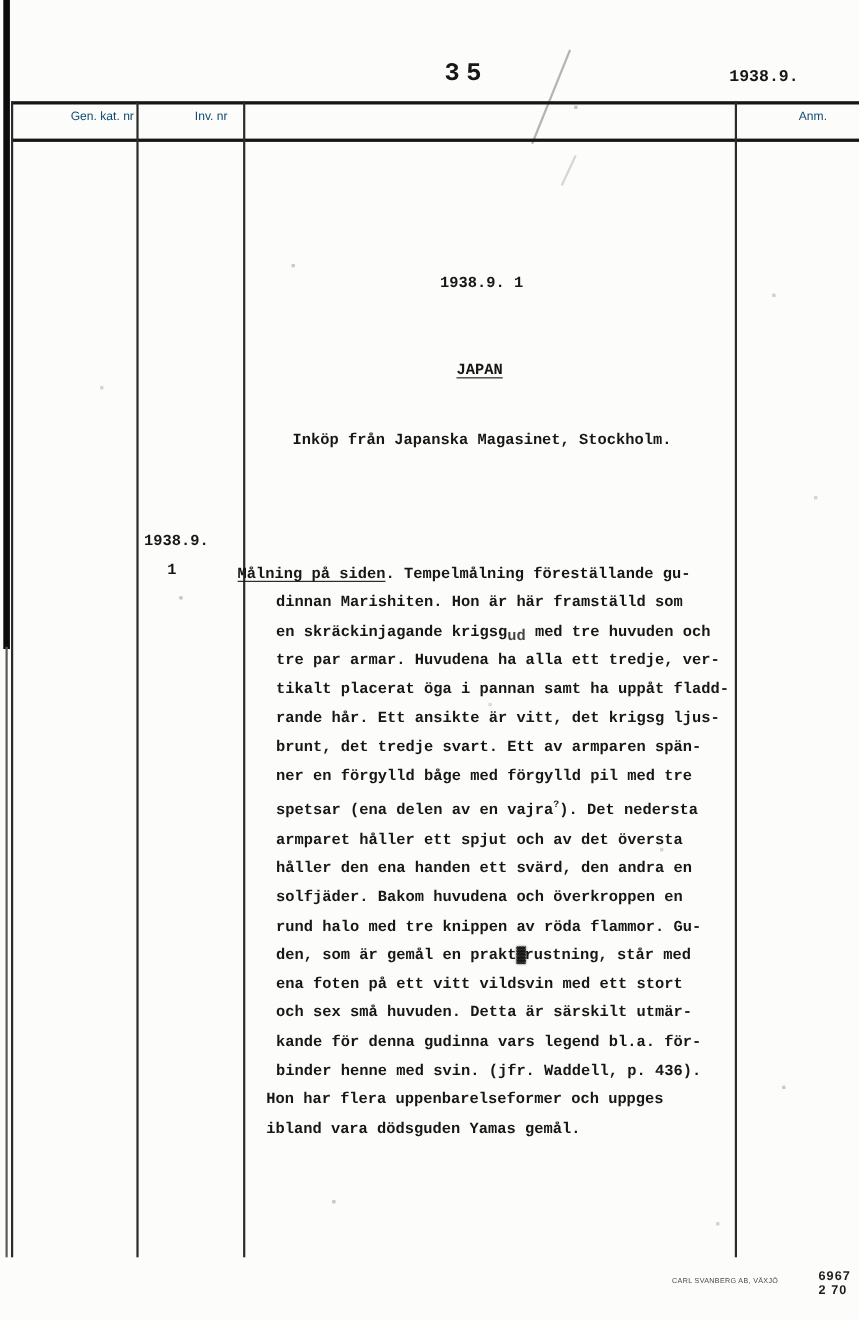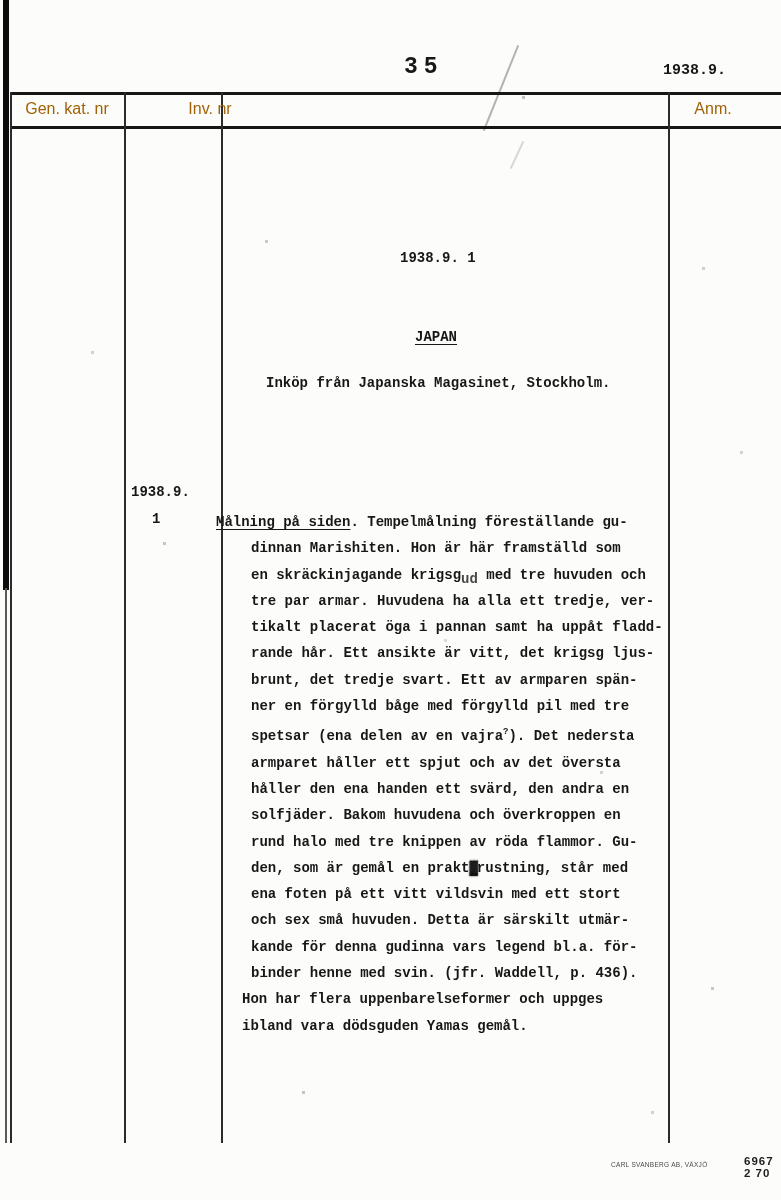--- a/index.html
+++ b/index.html
@@ -26,29 +26,29 @@
       303px 1092px 0 1px rgba(70,70,70,.3),
       652px 1112px 0 1px rgba(80,80,80,.25),
       445px 640px 0 1px rgba(90,90,90,.2),
       712px 988px 0 1px rgba(80,80,80,.3);}
   
   .hrule{left:10px;width:771px;height:3px;background:#161616;}
   .vrule{top:92px;height:1051px;width:2px;background:#2b2b2b;}
   
   .form-label{
     font-family:"Liberation Sans","DejaVu Sans",sans-serif;
-    font-size:16px;color:#a16207;text-align:center;top:100px;
+    font-size:11px;color:#0c4a6e;text-align:center;top:100px;padding-left:26px;
   }
   
   .tw{font-weight:bold;color:#171717;letter-spacing:0;}
   .page-number{left:404px;top:54px;font-size:23px;letter-spacing:6px;}
   .header-date{left:663px;top:62px;font-size:15px;}
   .entry-number{left:400px;top:250px;font-size:14px;}
   .country{left:415px;top:329px;font-size:14px;text-decoration:underline;text-underline-offset:3px;}
-  .acquisition{left:266px;top:375px;font-size:14px;}
+  .acquisition{left:266px;top:393px;font-size:14px;}
   .inv-year{left:131px;top:484px;font-size:14px;}
   .inv-item{left:152px;top:511px;font-size:14px;}
   .description{left:216px;top:509px;width:470px;font-size:14px;font-weight:bold;color:#171717;}
   .bline{line-height:26.3px;white-space:pre;}
   .bline.i1{padding-left:35px;}
   .bline.i2{padding-left:26px;}
   .u{text-decoration:underline;text-underline-offset:3px;}
   .sup{font-size:9px;vertical-align:6px;}
   .shift-down{display:inline-block;transform:translateY(4px);opacity:.8;}
   .blot{color:#101010;text-shadow:0 0 2px #000;letter-spacing:-1px;}
@@ -71,21 +71,21 @@
 <div class="abs tw header-date">1938.9.</div>
 
 <div class="abs hrule" style="top:92px;"></div>
 <div class="abs hrule" style="top:126px;"></div>
 <div class="abs vrule" style="left:10px;"></div>
 <div class="abs vrule" style="left:124px;"></div>
 <div class="abs vrule" style="left:221px;"></div>
 <div class="abs vrule" style="left:668px;"></div>
 
 <div class="abs form-label" style="left:10px;width:114px;">Gen. kat. nr</div>
-<div class="abs form-label" style="left:124px;width:84px;margin-left:44px;">Inv. nr</div>
+<div class="abs form-label" style="left:124px;width:84px;">Inv. nr</div>
 <div class="abs form-label" style="left:668px;width:90px;">Anm.</div>
 
 <div class="abs tw entry-number">1938.9. 1</div>
 <div class="abs tw country">JAPAN</div>
 <div class="abs tw acquisition">Inköp från Japanska Magasinet, Stockholm.</div>
 
 <div class="abs tw inv-year">1938.9.</div>
 <div class="abs tw inv-item">1</div>
 
 <div class="abs description">

